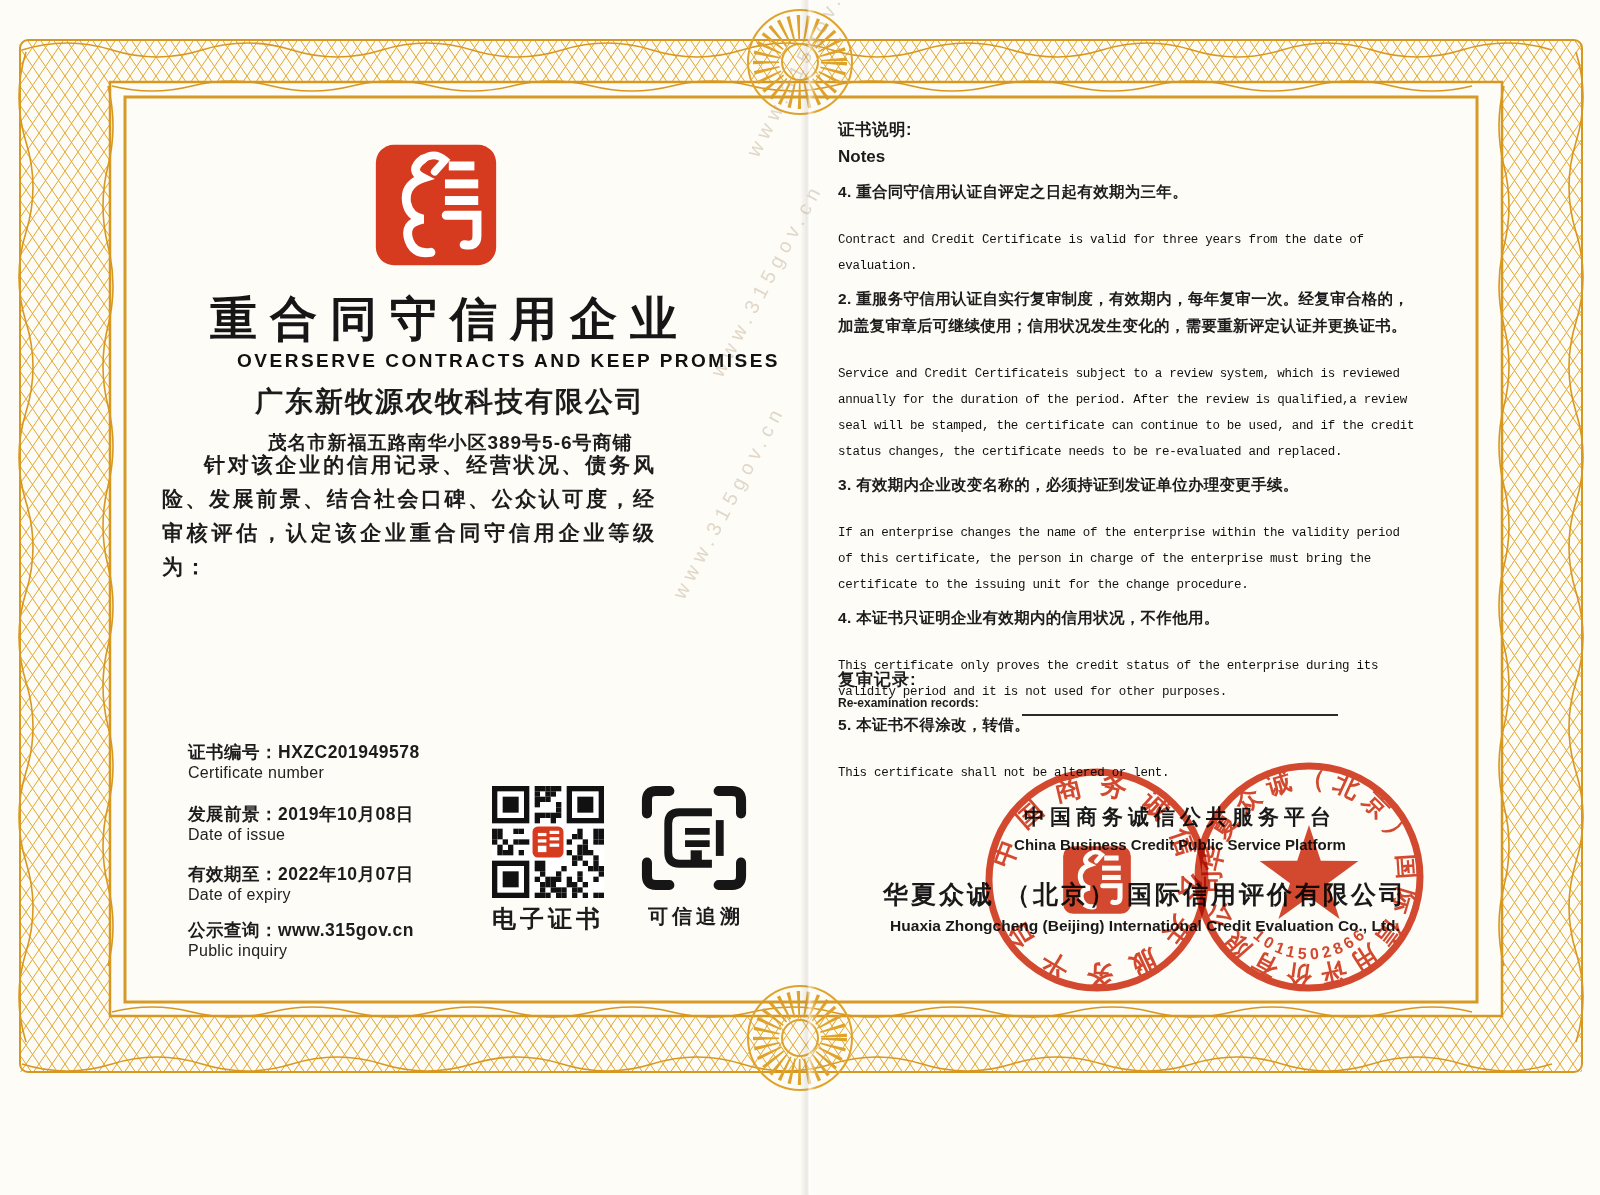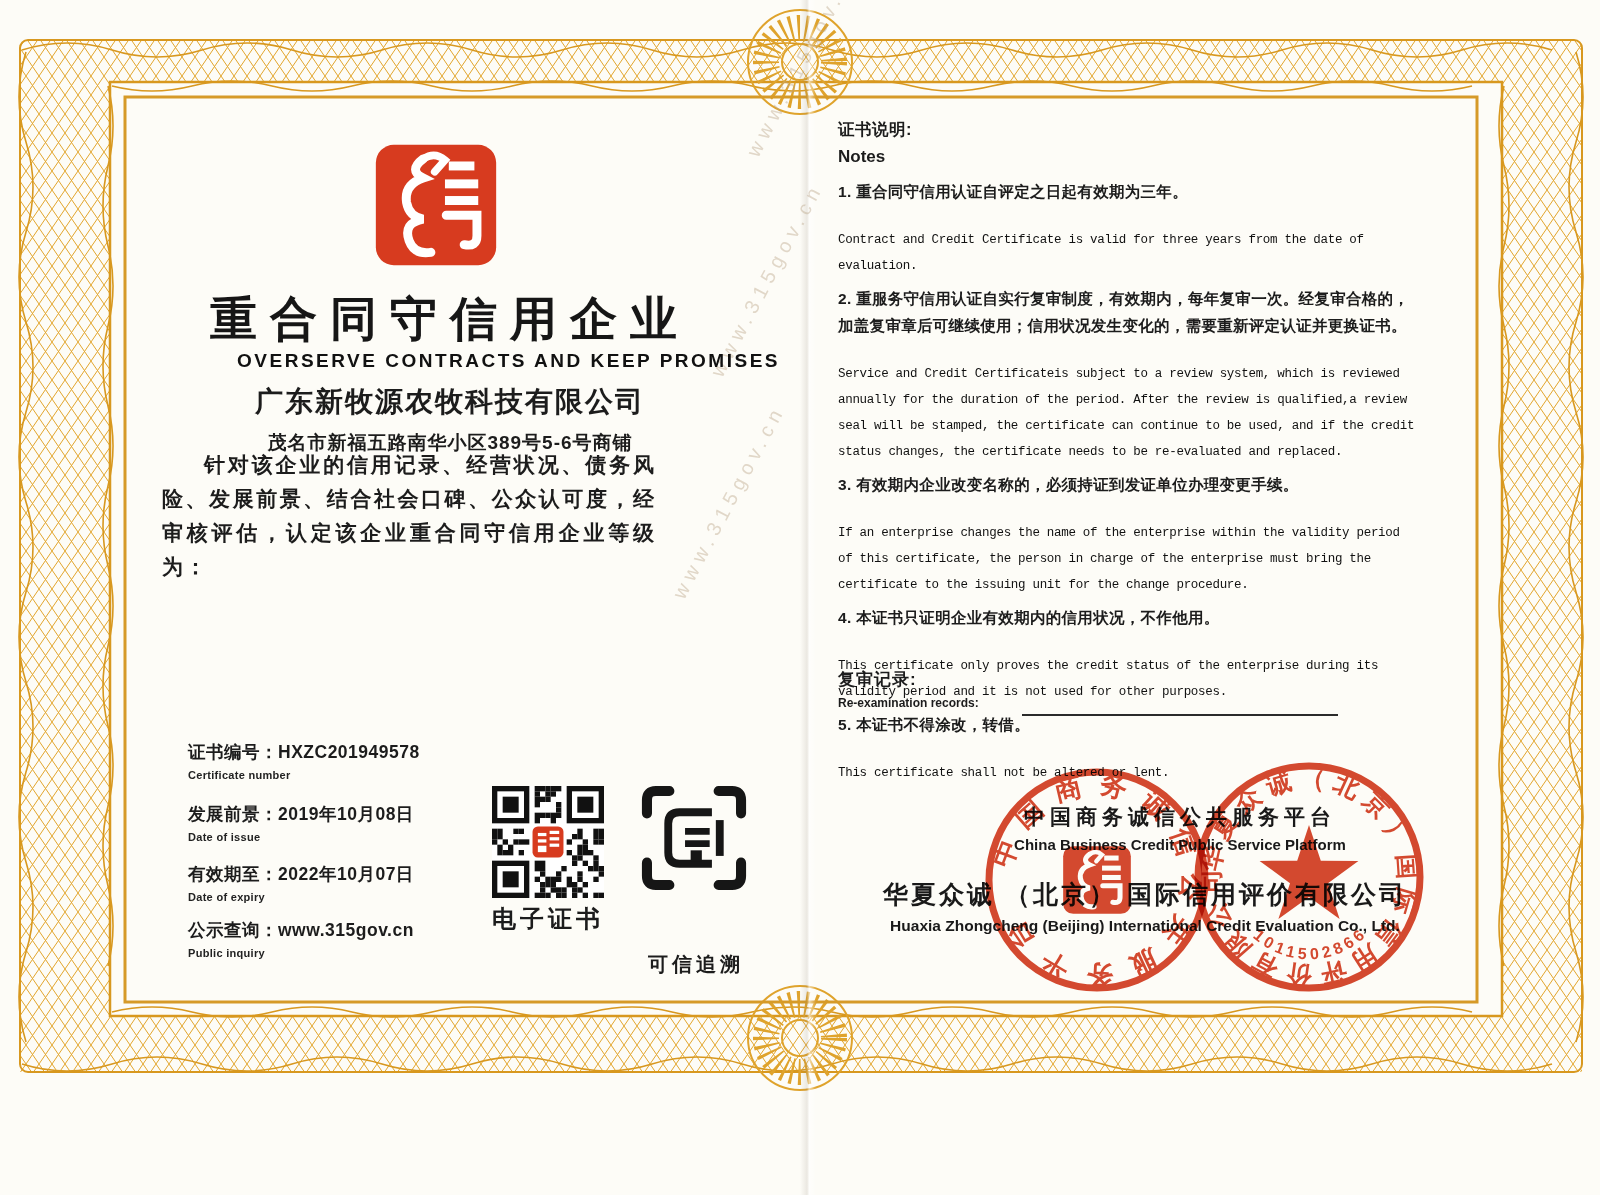--- a/index.html
+++ b/index.html
@@ -21,26 +21,26 @@
   .company{left:120px;top:383px;width:660px;text-align:center;font-size:28px;font-weight:bold;
            letter-spacing:2px;}
   .address{left:120px;top:430px;width:660px;text-align:center;font-size:19px;font-weight:600;
            letter-spacing:1px;}
   .statement{left:162px;top:448px;width:494px;font-size:21px;font-weight:600;letter-spacing:2px;
              line-height:34px;text-align:justify;text-indent:2em;}
   .rating{left:130px;top:582px;width:560px;text-align:center;font-family:var(--serif);
           font-size:96px;font-weight:bold;color:#d32c1a;letter-spacing:34px;text-indent:34px;}
   .field-row{left:188px;width:420px;}
   .field-line{font-size:17.5px;font-weight:bold;letter-spacing:.5px;}
-  .field-sub{font-size:11px;font-weight:700;color:#222;margin-top:5px;letter-spacing:.3px;}
+  .field-sub{font-size:16px;font-weight:400;color:#222;letter-spacing:.3px;}
   .f1{top:740px;} .f2{top:802px;} .f3{top:862px;} .f4{top:918px;}
   .qr-box{left:492px;top:786px;width:112px;height:112px;}
   .trace-box{left:638px;top:782px;width:112px;height:112px;}
   .qr-label{left:478px;top:903px;width:140px;text-align:center;font-size:24px;font-weight:bold;letter-spacing:4px;}
-  .trace-label{left:626px;top:903px;width:140px;text-align:center;font-size:20px;font-weight:bold;letter-spacing:4px;margin-top:48px;}
+  .trace-label{left:626px;top:903px;width:140px;text-align:center;font-size:20px;font-weight:bold;letter-spacing:4px;}
   
   .notes{left:838px;top:116px;width:580px;}
   .notes-h-zh{font-size:16.5px;font-weight:bold;line-height:26px;letter-spacing:.5px;}
   .notes-h-en{font-size:17px;font-weight:bold;line-height:30px;}
   .note-zh{font-size:15.5px;font-weight:600;line-height:27px;letter-spacing:.3px;margin-top:6px;}
   .note-en{font-family:var(--mono);font-size:12.5px;line-height:26px;color:#111;margin-top:22px;
            letter-spacing:-0.3px;}
   .review-zh{left:838px;top:668px;font-size:17px;font-weight:bold;letter-spacing:1px;}
   .review-en{left:838px;top:696px;font-size:12px;font-weight:bold;}
   .review-line{left:1022px;top:714px;width:316px;height:0;border-bottom:2px solid #2b2b2b;}
@@ -284,21 +284,21 @@
     </g>
     <rect x="47" y="61" width="10" height="10" fill="#161616"></rect>
   </svg>
 
   <div class="abs qr-label">电子证书</div>
   <div class="abs trace-label">可信追溯</div>
 
   <div class="abs notes">
     <div class="notes-h-zh">证书说明:</div>
     <div class="notes-h-en">Notes</div>
-    <div class="note-zh">1. 重合同守信用认证自评定之日起有效期为三年。</div>
+    <div class="note-zh">4. 重合同守信用认证自评定之日起有效期为三年。</div>
     <div class="note-en">Contract and Credit Certificate is valid for three years from the date of evaluation.</div>
     <div class="note-zh">2. 重服务守信用认证自实行复审制度，有效期内，每年复审一次。经复审合格的，加盖复审章后可继续使用；信用状况发生变化的，需要重新评定认证并更换证书。</div>
     <div class="note-en">Service and Credit Certificateis subject to a review system, which is reviewed annually for the duration of the period. After the review is qualified,a review seal will be stamped, the certificate can continue to be used, and if the credit status changes, the certificate needs to be re-evaluated and replaced.</div>
     <div class="note-zh">3. 有效期内企业改变名称的，必须持证到发证单位办理变更手续。</div>
     <div class="note-en">If an enterprise changes the name of the enterprise within the validity period of this certificate, the person in charge of the enterprise must bring the certificate to the issuing unit for the change procedure.</div>
     <div class="note-zh">4. 本证书只证明企业有效期内的信用状况，不作他用。</div>
     <div class="note-en">This certificate only proves the credit status of the enterprise during its validity period and it is not used for other purposes.</div>
     <div class="note-zh">5. 本证书不得涂改，转借。</div>
     <div class="note-en">This certificate shall not be altered or lent.</div>
   </div>

